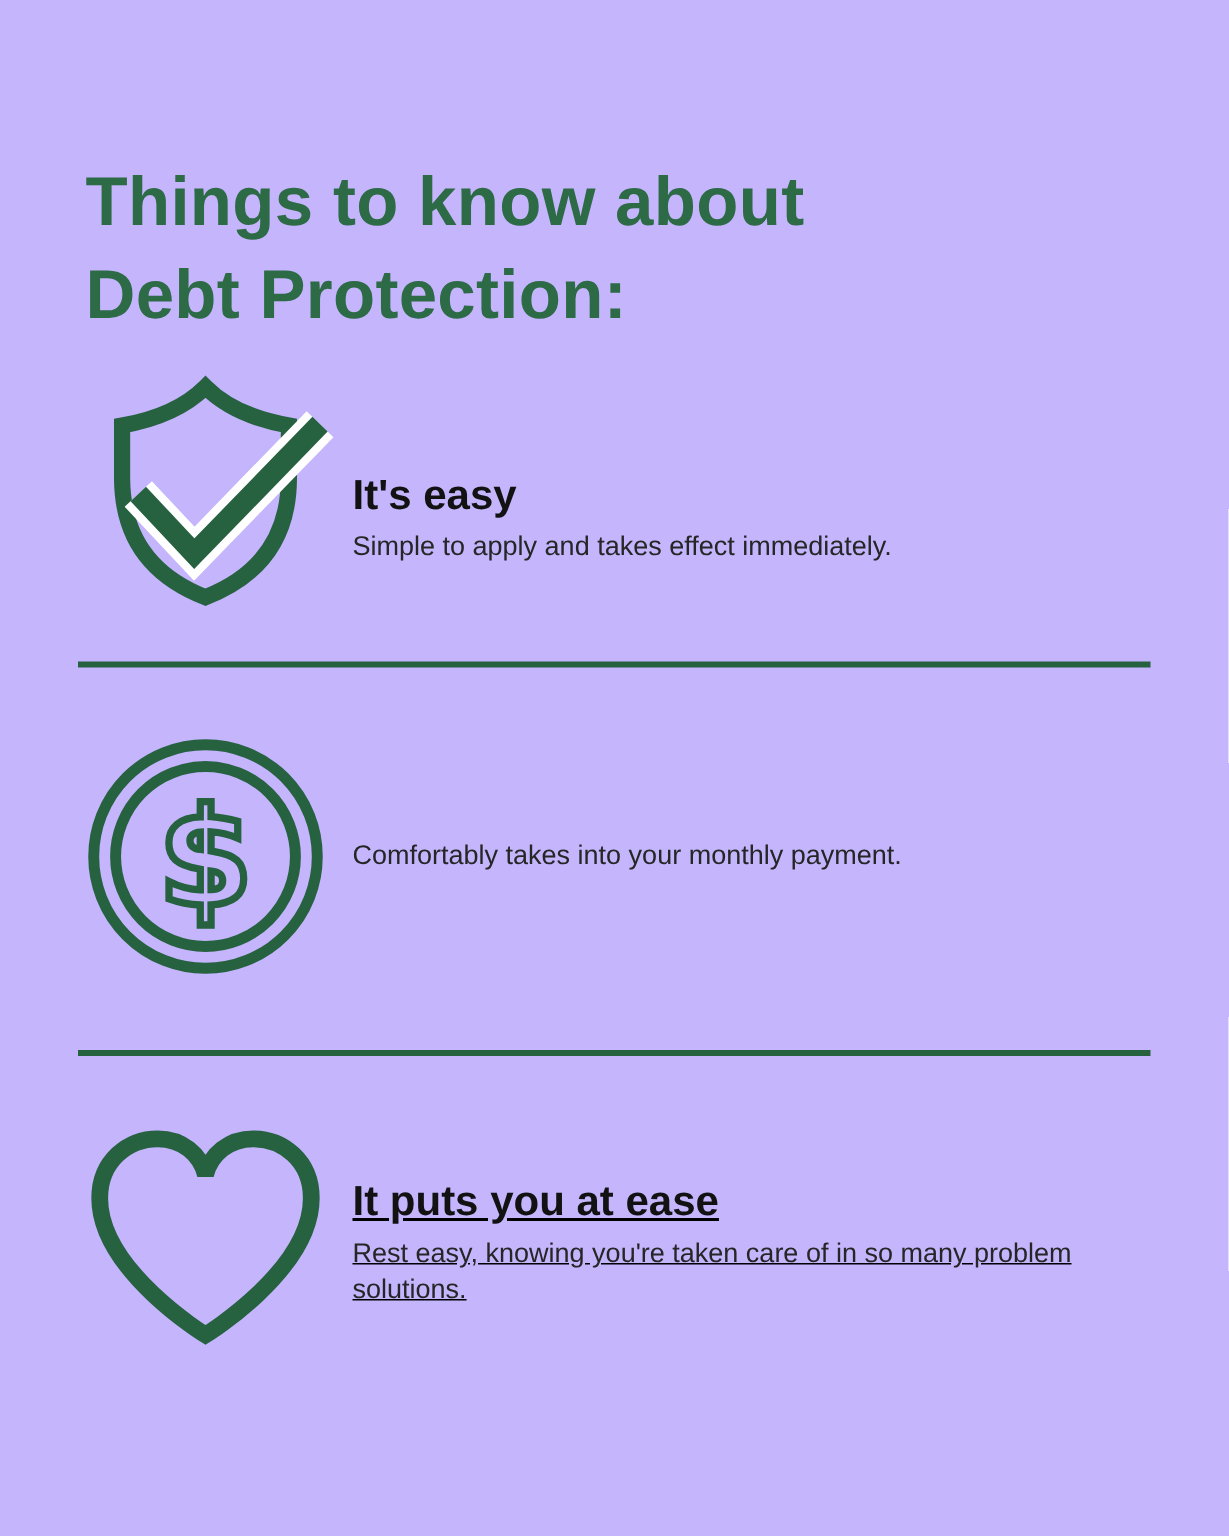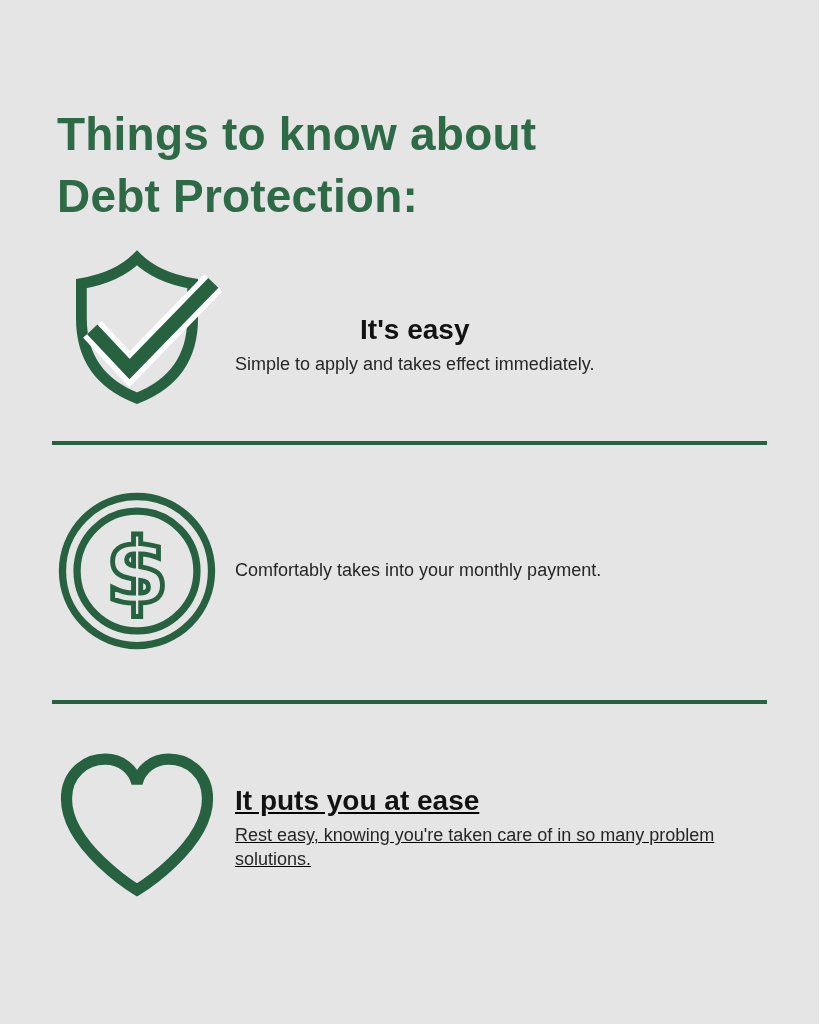--- a/index.html
+++ b/index.html
@@ -1,20 +1,20 @@
 <!DOCTYPE html>
 <html><head>
 <meta charset="utf-8">
 <style>
   html, body { margin: 0; padding: 0; background: #ffffff; }
   .poster {
     position: relative;
     width: 819px;
     height: 1024px;
-    background: #e5e5e5;
+    background: #c4b5fd;
     overflow: hidden;
     font-family: "Liberation Sans", sans-serif;
   }
   .title {
     position: absolute;
     left: 57px;
     top: 72px;
     font-size: 46px;
     font-weight: bold;
     color: #2D6A46;
@@ -32,21 +32,21 @@
   .row-2 { top: 490px; }
   .row-3 { top: 750px; text-decoration: underline; }
   .icon-box {
     width: 186px;
     display: flex;
     justify-content: center;
     align-items: center;
     flex: 0 0 auto;
   }
   .text-col { margin-left: 5px; max-width: 545px; }
-  .row-1 .text-col { transform: translateY(24px); text-align: center; }
+  .row-1 .text-col { transform: translateY(24px); }
   .heading {
     font-size: 28px;
     font-weight: bold;
     color: #121212;
     margin: 0 0 7px 0;
   }
   .desc {
     font-size: 18px;
     color: #262626;
     line-height: 1.28;

